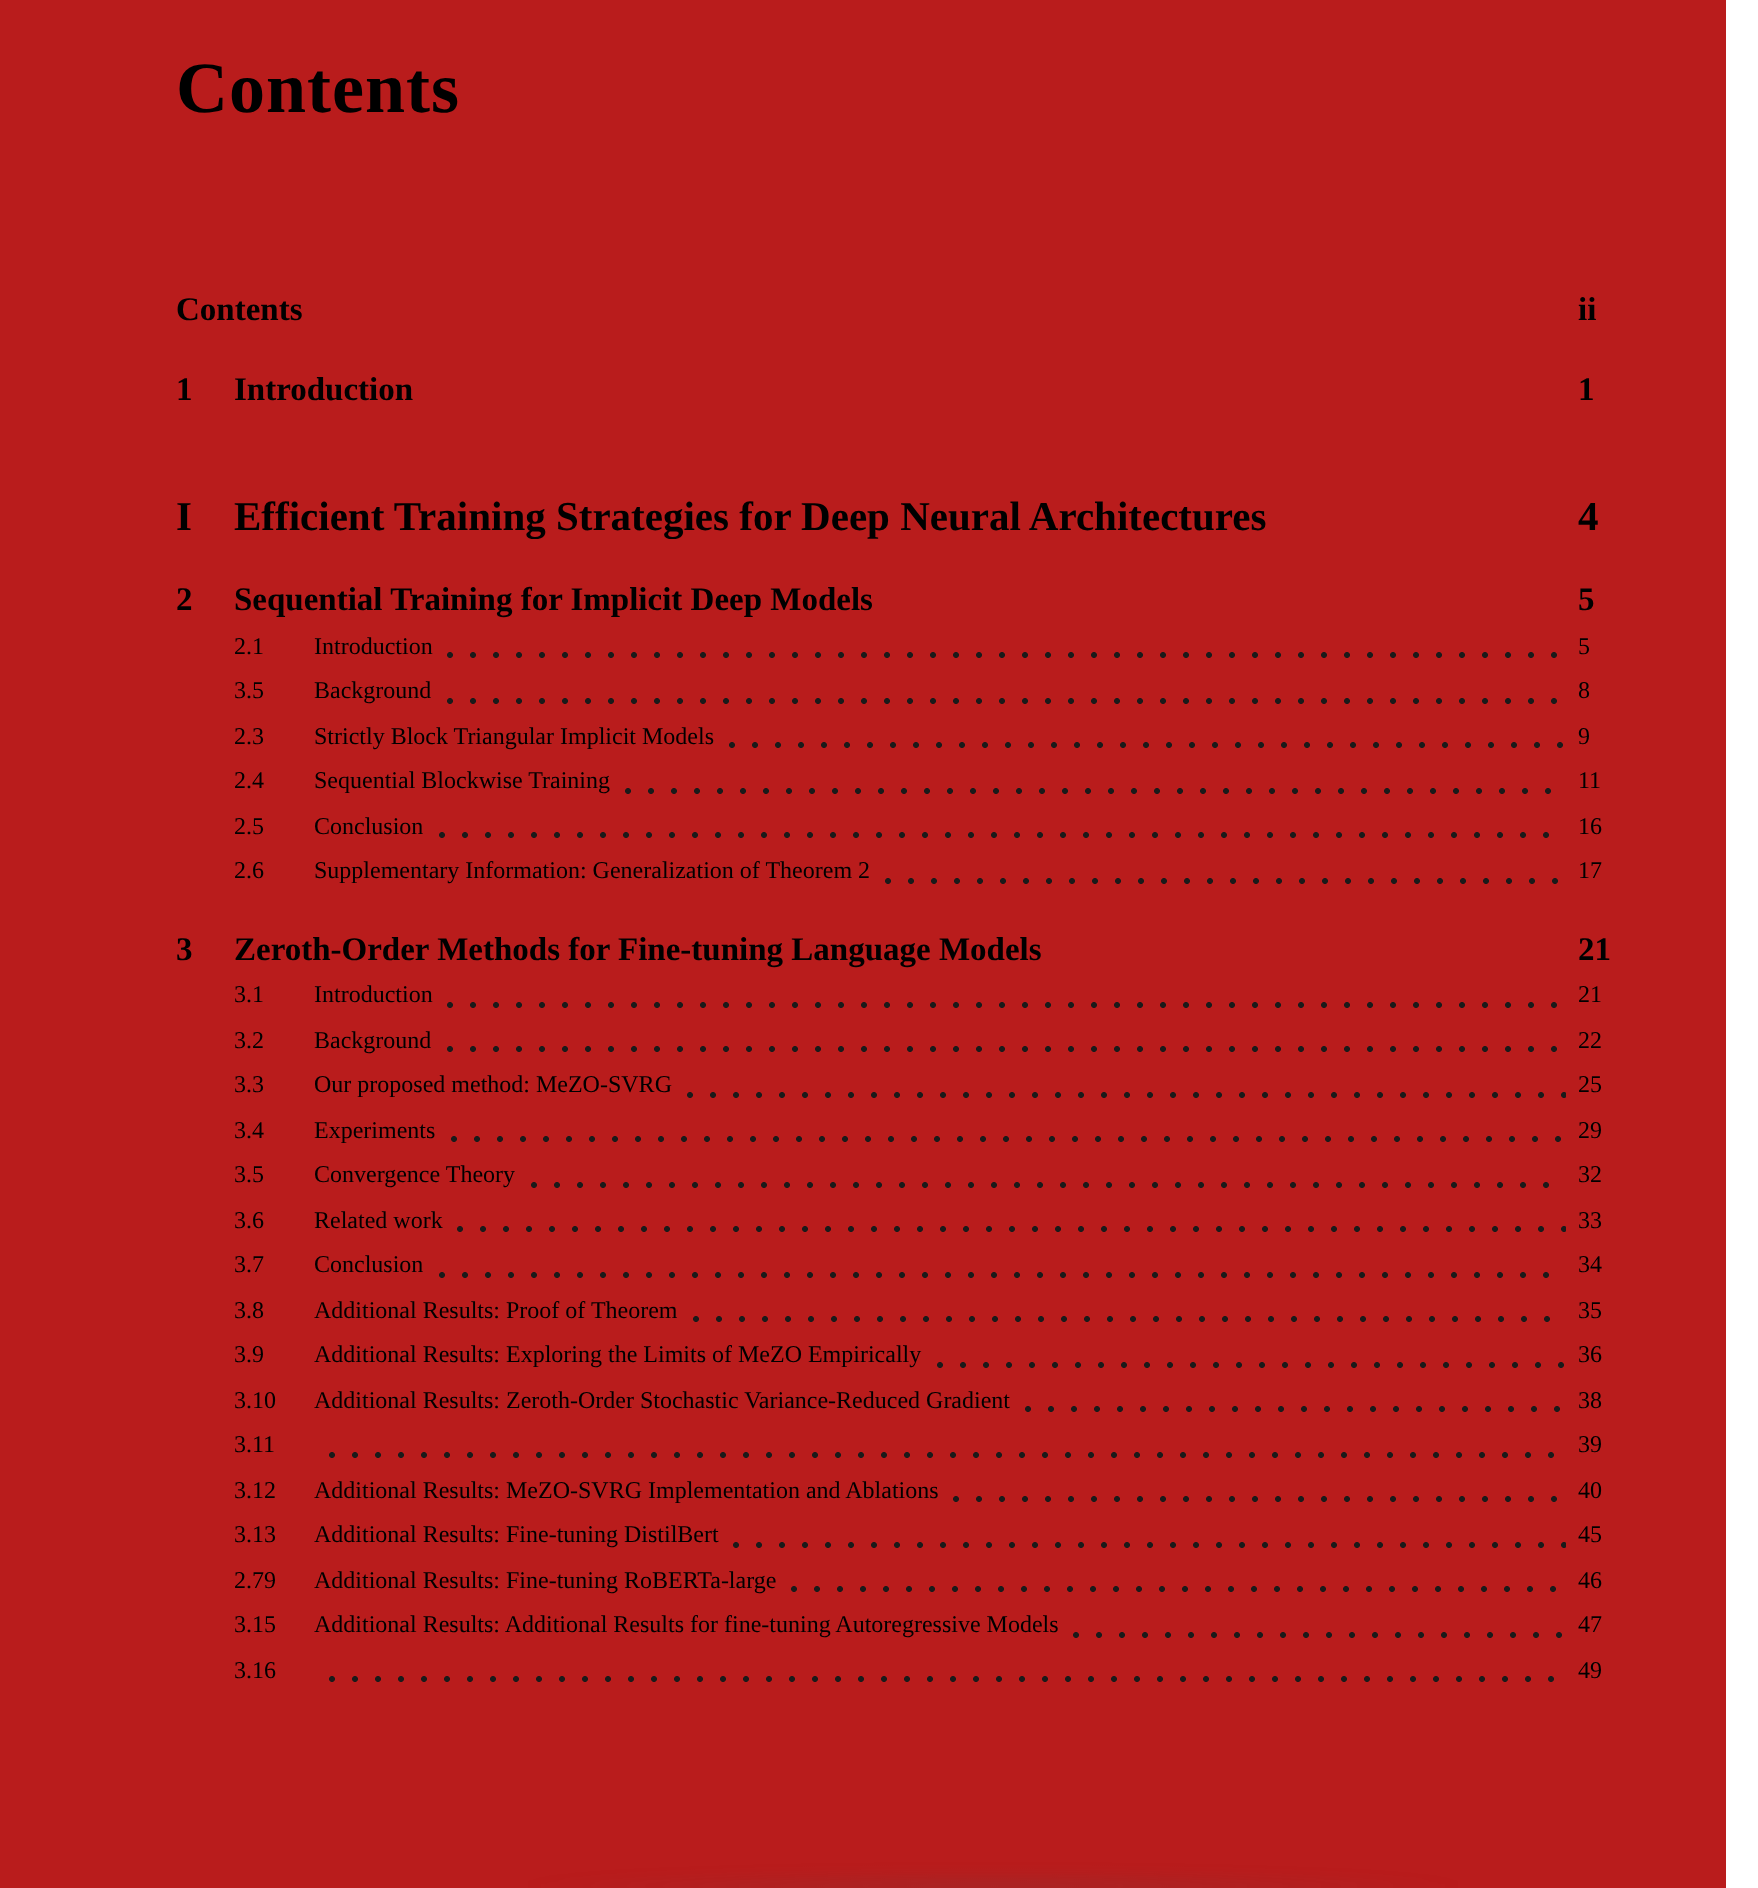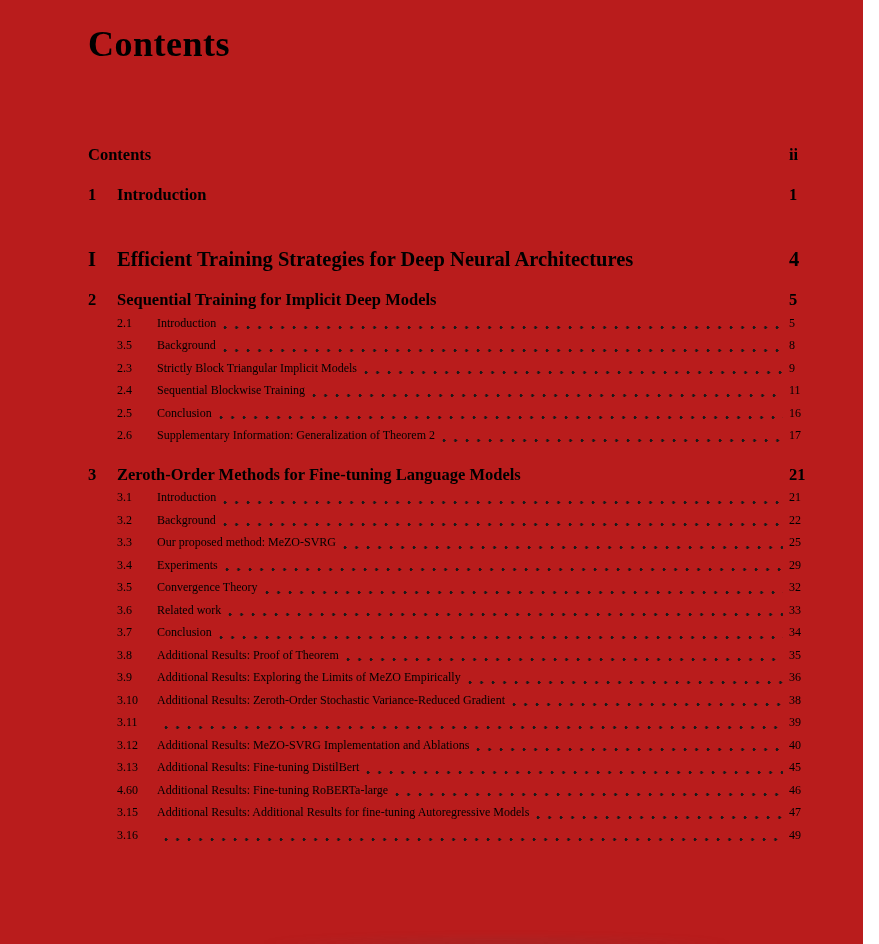--- a/index.html
+++ b/index.html
@@ -240,21 +240,21 @@
           <span class="leader"></span>
           <span class="page-num">40</span>
         </div>
         <div class="row section">
           <span class="num">3.13</span>
           <span class="label">Additional Results: Fine-tuning DistilBert</span>
           <span class="leader"></span>
           <span class="page-num">45</span>
         </div>
         <div class="row section">
-          <span class="num">4.60</span>
+          <span class="num">2.79</span>
           <span class="label">Additional Results: Fine-tuning RoBERTa-large</span>
           <span class="leader"></span>
           <span class="page-num">46</span>
         </div>
         <div class="row section">
           <span class="num">3.15</span>
           <span class="label">Additional Results: Additional Results for fine-tuning Autoregressive Models</span>
           <span class="leader"></span>
           <span class="page-num">47</span>
         </div>

